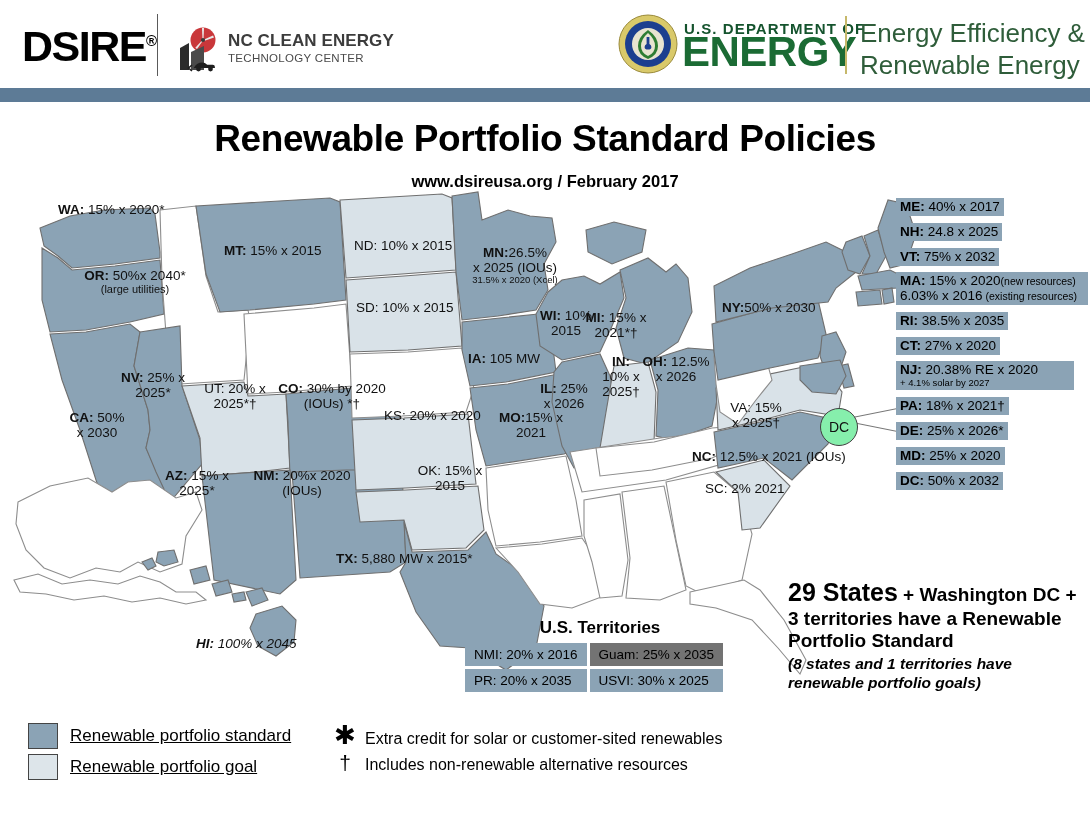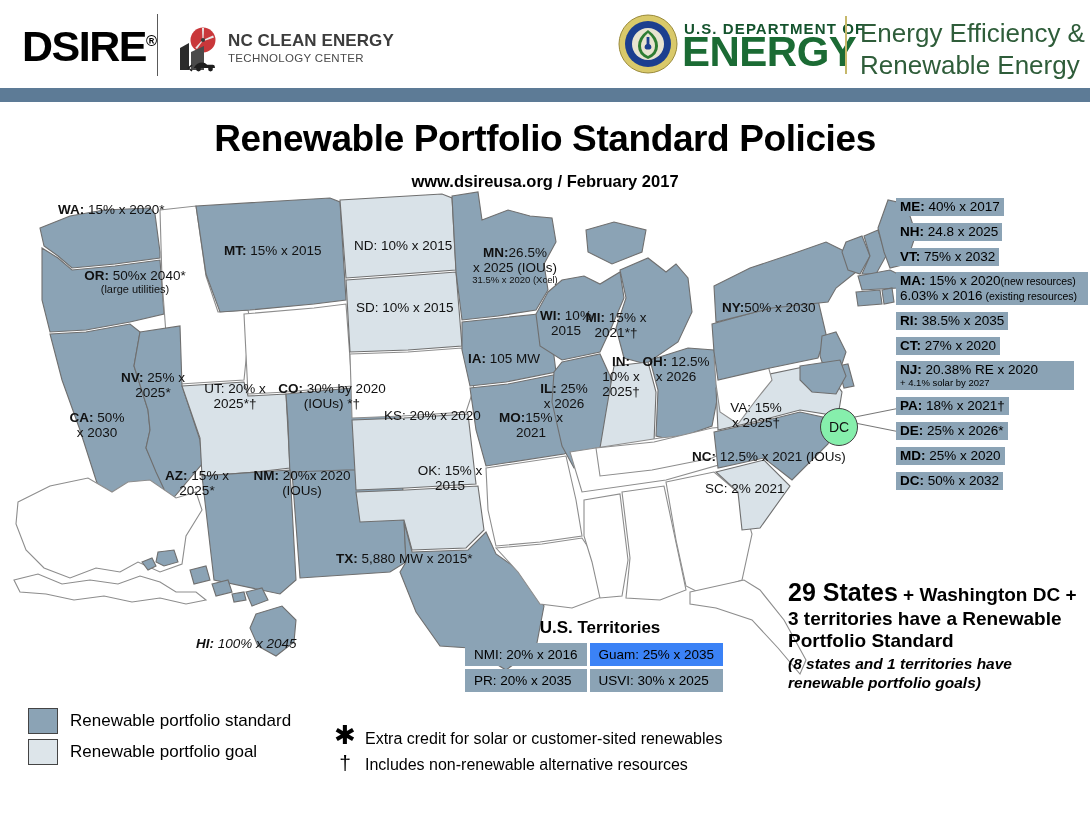--- a/index.html
+++ b/index.html
@@ -146,37 +146,37 @@
   #terr-table {
     position: absolute; left: 462px; top: 640px;
     border-collapse: separate; border-spacing: 3px;
   }
   #terr-table td {
     font-size: 13.5px;
     padding: 4px 9px;
     white-space: nowrap;
   }
   .tcell-d { background: #8ba3b5; }
-  .tcell-l { background: #3b82f6; }
+  .tcell-l { background: #737373; }
 
   
   #summary {
     position: absolute; left: 788px; top: 578px;
     width: 296px;
     font-size: 19px; font-weight: bold; line-height: 1.18;
   }
   #summary .big { font-size: 25px; font-weight: bold; }
   #summary-note {
     margin-top: 3px;
     font-size: 15.5px; font-style: italic; font-weight: bold;
     line-height: 1.2;
   }
 
   
-  #legend { position: absolute; left: 28px; top: 705px; }
+  #legend { position: absolute; left: 28px; top: 720px; text-decoration: underline; }
   .lgrow { display: flex; align-items: center; height: 31px; }
   .swatch {
     width: 30px; height: 26px;
     border: 1.5px solid #444;
     margin-right: 12px;
   }
   .sw-rps  { background: #8ba3b5; }
   .sw-goal { background: #dde5ea; }
   .lgtext { font-size: 17px; }
 

